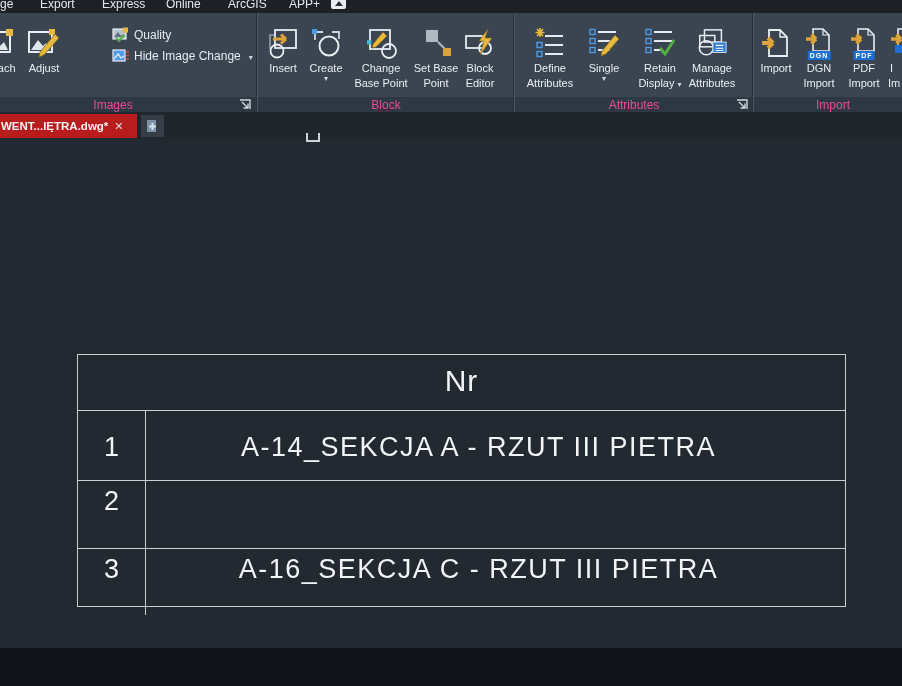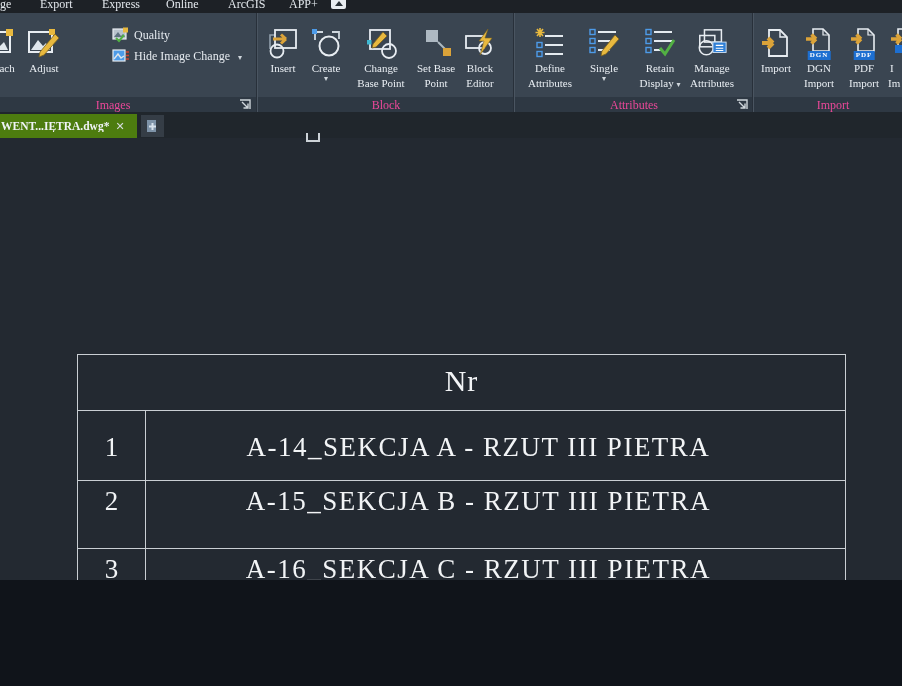--- a/index.html
+++ b/index.html
@@ -1,17 +1,17 @@
 <!DOCTYPE html>
 <html><head>
 <meta charset="utf-8">
 <style>
   html,body{margin:0;padding:0;background:#10141a;}
-  .stage{position:relative;width:902px;height:580px;overflow:hidden;
-         font-family:Liberation Serif, serif;background:#232931;}
+  .stage{position:relative;width:902px;height:648px;overflow:hidden;
+         font-family:Liberation Sans, sans-serif;background:#232931;}
 
   
   .menubar{position:absolute;left:0;top:0;width:902px;height:13px;background:#1d2126;overflow:hidden;}
   .mtab{position:absolute;top:-3px;font-size:12px;color:#e3e8ed;white-space:nowrap;}
   .ribbon-pin{position:absolute;top:-4px;width:15px;height:13px;background:#e9edf1;border-radius:2px;}
   .ribbon-pin:after{content:"";position:absolute;left:4px;top:5px;border-left:4px solid transparent;
          border-right:4px solid transparent;border-bottom:5px solid #2a3138;}
 
   
   .ribbon{position:absolute;left:0;top:13px;width:902px;height:84px;background:#3a4551;}
@@ -28,21 +28,21 @@
   .smallbtn{position:absolute;left:112px;height:20px;display:flex;align-items:center;}
   .smallbtn .sicn{width:17px;height:16px;margin-right:5px;}
   .sl{font-size:12px;color:#e6ebf0;white-space:nowrap;}
   .sl .ddarrow{font-size:8px;margin-left:8px;}
 
   .badge{position:absolute;left:50%;transform:translateX(-50%);bottom:0;background:#1d6fd1;color:#fff;
          font-size:7px;font-weight:bold;letter-spacing:1px;padding:1px 2px;line-height:7px;}
 
   
   .tabbar{position:absolute;left:0;top:112px;width:902px;height:26px;background:#20262c;}
-  .filetab{position:absolute;left:0;top:2px;width:137px;height:24px;background:#4d7c0f;
+  .filetab{position:absolute;left:0;top:2px;width:137px;height:24px;background:#b91c1c;
            display:flex;align-items:center;}
   .filetab .ftxt{font-size:11.5px;font-weight:bold;color:#f0f3f6;margin-left:1px;white-space:nowrap;overflow:hidden;}
   .ftclose{font-size:11px;color:#d7dce1;margin:0 4px 0 6px;}
   .newtab{position:absolute;left:141px;top:3px;width:23px;height:22px;background:#353d46;
           display:flex;align-items:center;justify-content:center;}
 
   
   .canvas{position:absolute;left:0;top:138px;width:902px;height:548px;background:#232931;}
   .pickbox{position:absolute;left:306px;top:133px;width:10px;height:7px;
            border-left:2px solid #ccd2d7;border-right:2px solid #ccd2d7;border-bottom:2px solid #ccd2d7;}
@@ -296,21 +296,20 @@
   <div class="pickbox"></div>
 
   <div class="cadtable">
     <div class="chead">Nr</div>
     <div class="crow crow1">
       <div class="cnum vmid">1</div>
       <div class="cname vmid">A-14_SEKCJA A - RZUT III PIETRA</div>
     </div>
     <div class="crow crow2">
       <div class="cnum vtop">2</div>
-      <div class="cname vtop">A-15_SEKCJA B - RZUT III PIETRA</div>
     </div>
     <div class="crow crow3">
       <div class="cnum vtop">3</div>
       <div class="cname vtop">A-16_SEKCJA C - RZUT III PIETRA</div>
     </div>
   </div>
 
 </div>
 
 </body></html>

